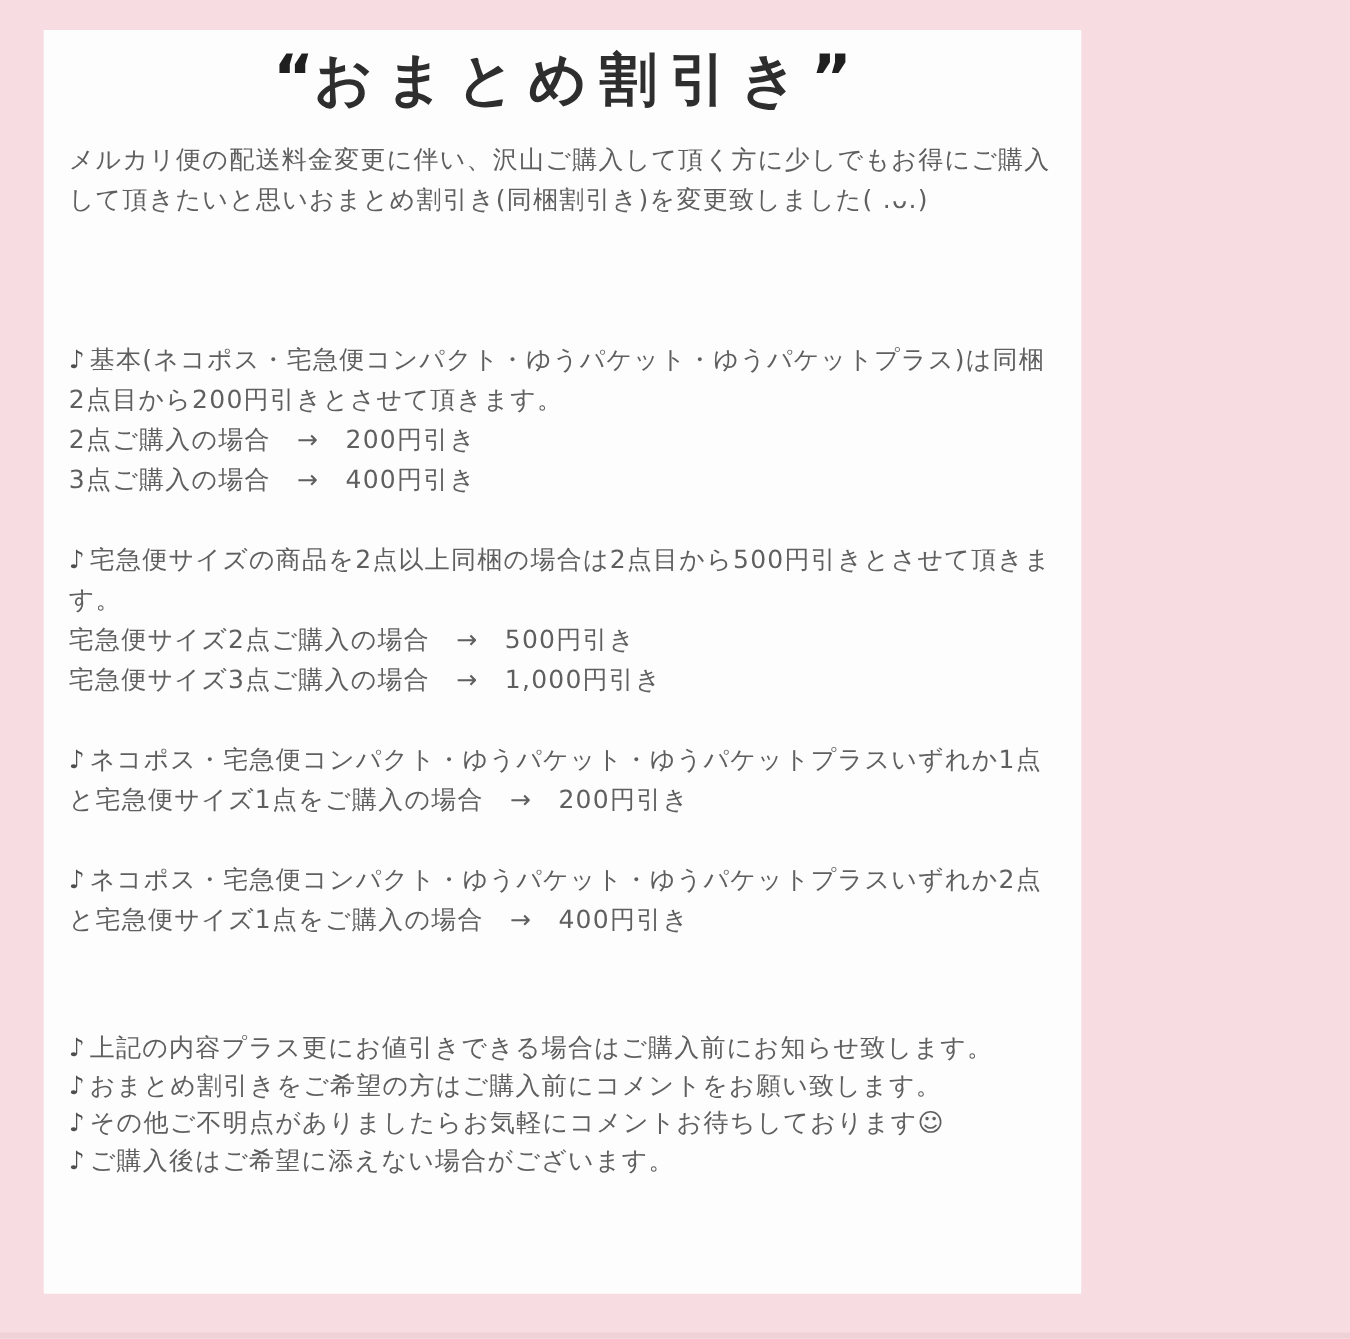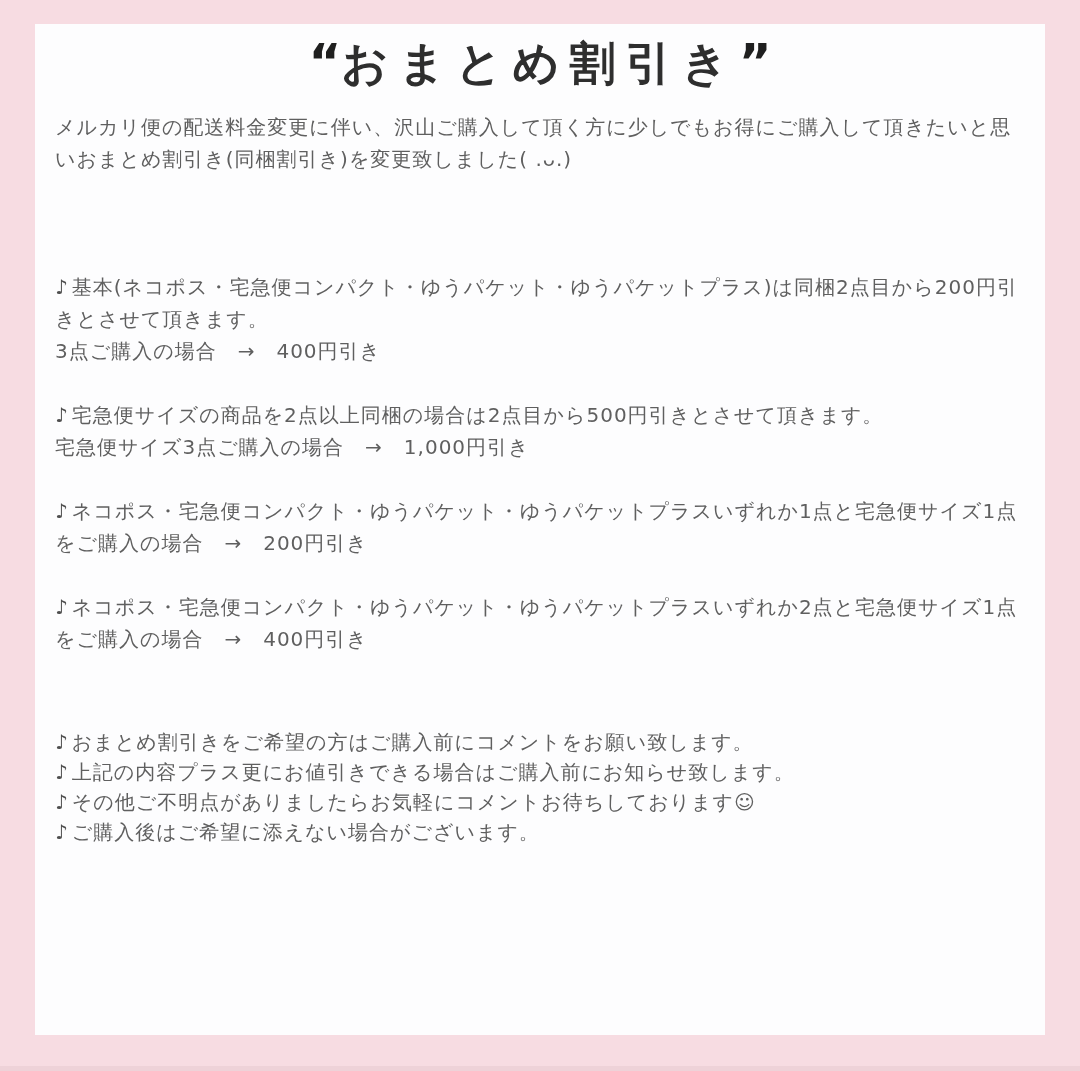--- a/index.html
+++ b/index.html
@@ -12,21 +12,21 @@
     width: 1080px;
     height: 1071px;
     background: #f7dce2;
     overflow: hidden;
     font-family: "DejaVu Sans", sans-serif;
   }
   .panel {
     position: absolute;
     left: 35px;
     top: 24px;
-    width: 1010px;
+    width: 830px;
     height: 1011px;
     background: #fdfdfe;
     box-sizing: border-box;
     padding: 0 20px;
     overflow: hidden;
   }
   .title {
     margin: 10px 0 0 0;
     text-align: center;
     font-size: 46px;
@@ -89,39 +89,41 @@
   <div class="panel">
 
     <h1 class="title">
       <span class="quote">“</span><span>おまとめ割引き</span><span class="quote">”</span>
     </h1>
 
     <p class="intro">メルカリ便の配送料金変更に伴い、沢山ご購入して頂く方に少しでもお得にご購入して頂きたいと思いおまとめ割引き(同梱割引き)を変更致しました( .ᴗ.)</p>
 
     <div class="section first">
       <p><span class="bullet">♪</span><span>基本(ネコポス・宅急便コンパクト・ゆうパケット・ゆうパケットプラス)は同梱2点目から200円引きとさせて頂きます。</span></p>
+      <p>2点ご購入の場合　→　200円引き</p>
       <p>3点ご購入の場合　→　400円引き</p>
     </div>
 
     <div class="section">
       <p><span class="bullet">♪</span><span>宅急便サイズの商品を2点以上同梱の場合は2点目から500円引きとさせて頂きます。</span></p>
+      <p>宅急便サイズ2点ご購入の場合　→　500円引き</p>
       <p>宅急便サイズ3点ご購入の場合　→　1,000円引き</p>
     </div>
 
     <div class="section">
       <p><span class="bullet">♪</span><span>ネコポス・宅急便コンパクト・ゆうパケット・ゆうパケットプラスいずれか1点と宅急便サイズ1点をご購入の場合　→　200円引き</span></p>
     </div>
 
     <div class="section">
       <p><span class="bullet">♪</span><span>ネコポス・宅急便コンパクト・ゆうパケット・ゆうパケットプラスいずれか2点と宅急便サイズ1点をご購入の場合　→　400円引き</span></p>
     </div>
 
 
     <div class="notes">
+      <p><span class="bullet">♪</span><span>上記の内容プラス更にお値引きできる場合はご購入前にお知らせ致します。</span></p>
       <p><span class="bullet">♪</span><span>おまとめ割引きをご希望の方はご購入前にコメントをお願い致します。</span></p>
-      <p><span class="bullet">♪</span><span>上記の内容プラス更にお値引きできる場合はご購入前にお知らせ致します。</span></p>
       <p><span class="bullet">♪</span><span>その他ご不明点がありましたらお気軽にコメントお待ちしております☺</span></p>
       <p><span class="bullet">♪</span><span>ご購入後はご希望に添えない場合がございます。</span></p>
     </div>
 
   </div>
   <div class="bottom-edge"></div>
 </div>
 
 </body></html>

